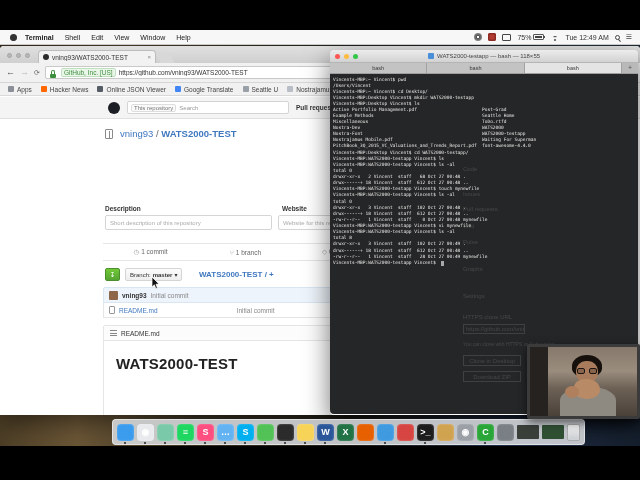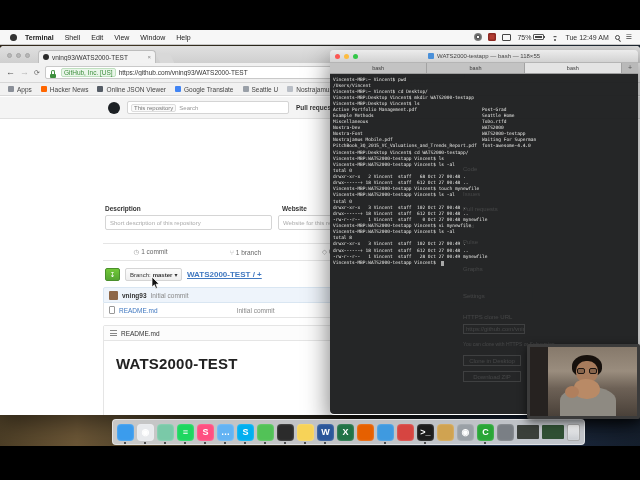--- a/index.html
+++ b/index.html
@@ -85,21 +85,21 @@
   .gh-input{position:absolute;top:118px;height:15px;background:#fff;border:1px solid #d5d5d5;border-radius:2px;font-size:6px;color:#aaa;display:flex;align-items:center;padding:0 4px;white-space:nowrap;overflow:hidden;}
   #inp-desc{left:105px;width:167px;}
   #inp-web{left:278px;width:120px;}
   #gh-stats{position:absolute;left:103px;top:146px;width:420px;height:18px;border-top:1px solid #e5e5e5;border-bottom:1px solid #e5e5e5;display:flex;align-items:center;}
   #gh-stats .stat{width:95px;text-align:center;font-size:6.5px;color:#666;display:flex;justify-content:center;gap:2px;}
   #gh-stats .stat span:first-child{color:#999;}
   #gh-branchrow{position:absolute;left:103px;top:171px;width:420px;height:14px;}
   .btn-green{position:absolute;left:2px;top:0;width:15px;height:13px;background:linear-gradient(#71c837,#55a532);border:1px solid #4a8f2c;border-radius:2px;color:#fff;font-size:7px;text-align:center;line-height:12px;}
   .btn-branch{position:absolute;left:22px;top:0;height:13px;background:linear-gradient(#fcfcfc,#eee);border:1px solid #d5d5d5;border-radius:2px;font-size:6px;color:#333;display:flex;align-items:center;padding:0 4px;gap:2px;white-space:nowrap;}
   .btn-branch .b{font-weight:bold;}
-  .crumb{position:absolute;left:84px;top:2px;font-size:8px;color:#4078c0;font-weight:bold;white-space:nowrap;text-decoration:underline;}
+  .crumb{position:absolute;left:96px;top:2px;font-size:8px;color:#4078c0;font-weight:bold;white-space:nowrap;}
   #gh-commitrow{position:absolute;left:103px;top:190px;width:430px;height:16px;background:#eef4fb;border:1px solid #d9e6f2;border-radius:2px 2px 0 0;display:flex;align-items:center;font-size:6.5px;gap:4px;padding:0 5px;}
   #gh-commitrow .av{width:9px;height:9px;border-radius:1px;background:#8d6748;}
   #gh-commitrow .auth{font-weight:bold;color:#333;}
   #gh-commitrow .msg{color:#888;}
   #gh-filerow{position:absolute;left:103px;top:206px;width:430px;height:15px;border:1px solid #e5e5e5;border-top:none;display:flex;align-items:center;font-size:6.5px;gap:4px;padding:0 5px;background:#fff;}
   .file-ico{width:6px;height:8px;border:1px solid #999;border-radius:1px;}
   #gh-filerow .fname{color:#4078c0;}
   #gh-filerow .fmsg{color:#888;margin-left:75px;}
   #gh-readme{position:absolute;left:103px;top:228px;width:430px;height:110px;border:1px solid #e5e5e5;border-radius:2px;background:#fff;}
   #gh-readme .rhead{height:15px;border-bottom:1px solid #e5e5e5;display:flex;align-items:center;gap:4px;padding:0 6px;font-size:6.5px;color:#333;background:#fcfcfc;}
@@ -263,20 +263,24 @@
       </div>
 
     <div id="gh">
       <div id="gh-header">
         <span class="octo"></span>
         <div class="gh-search">
           <span class="scope">This repository</span>
           <span>Search</span>
         </div>
         <span class="gh-nav">Pull request</span>
+      </div>
+      <div id="gh-titlerow">
+        <span class="repo-ico"></span>
+        <span class="repo-name"><a>vning93</a><span class="sep"> / </span><b>WATS2000-TEST</b></span>
       </div>
       <span class="gh-label" id="lbl-desc">Description</span>
       <span class="gh-label" id="lbl-web">Website</span>
       <div class="gh-input" id="inp-desc">Short description of this repository</div>
       <div class="gh-input" id="inp-web">Website for this repository</div>
       <div id="gh-stats" data-list="github.stats|stat">
           <span class="stat">
             <span>◷</span>
             <span>1 commit</span>
           </span>

